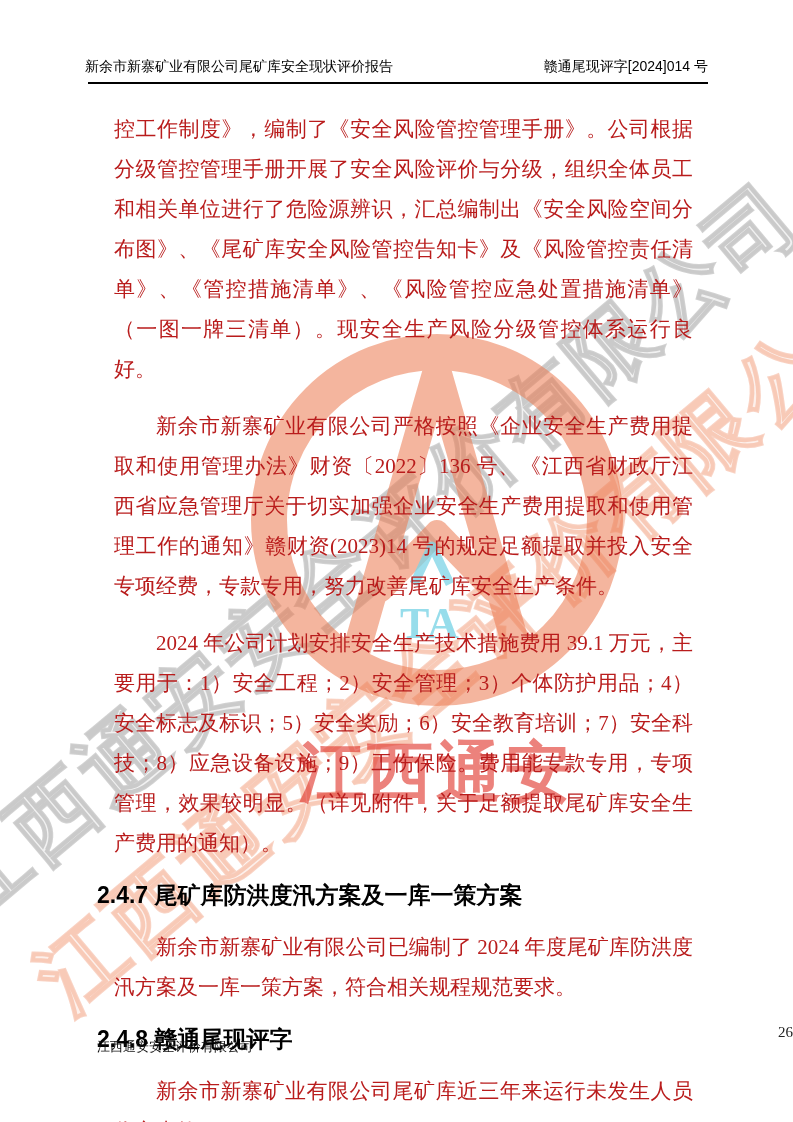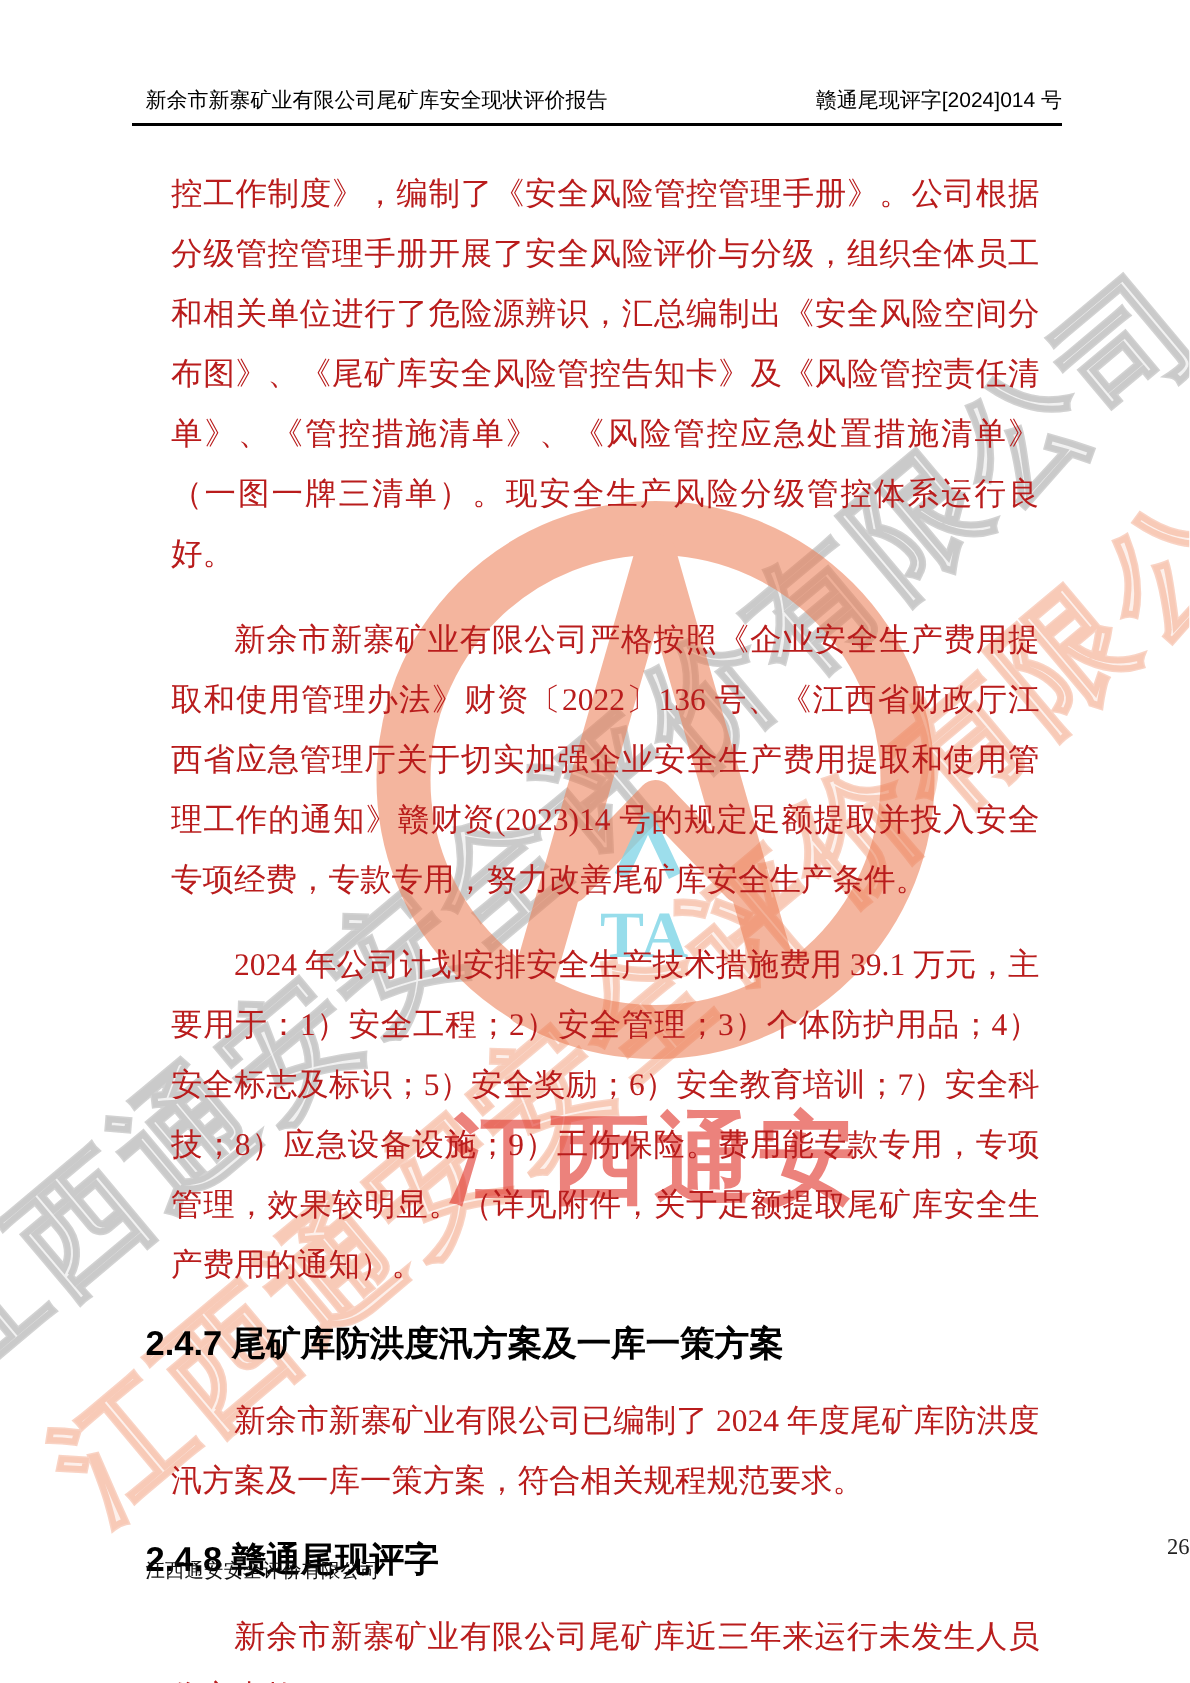--- a/index.html
+++ b/index.html
@@ -48,21 +48,21 @@
   .wm-ta-text{
     position:absolute;left:400px;top:598px;
     font-family:Liberation Serif, serif;
     font-weight:bold;font-size:44px;letter-spacing:1px;
     color:rgba(125,212,230,0.8);
   }
 
   
   .content{position:absolute;inset:0;z-index:1;}
   .doc-header{
-    position:absolute;left:88px;right:85px;top:58px;
+    position:absolute;left:76px;right:85px;top:58px;
     display:flex;justify-content:space-between;align-items:flex-start;
     font-family:"Liberation Sans","DejaVu Sans",sans-serif;
     font-size:14px;color:#000;
   }
   .doc-header .hdr-left{padding-left:9px;}
   .header-rule{
     position:absolute;left:88px;right:85px;top:82px;
     border-bottom:2px solid #000;
   }
   .doc-body{

